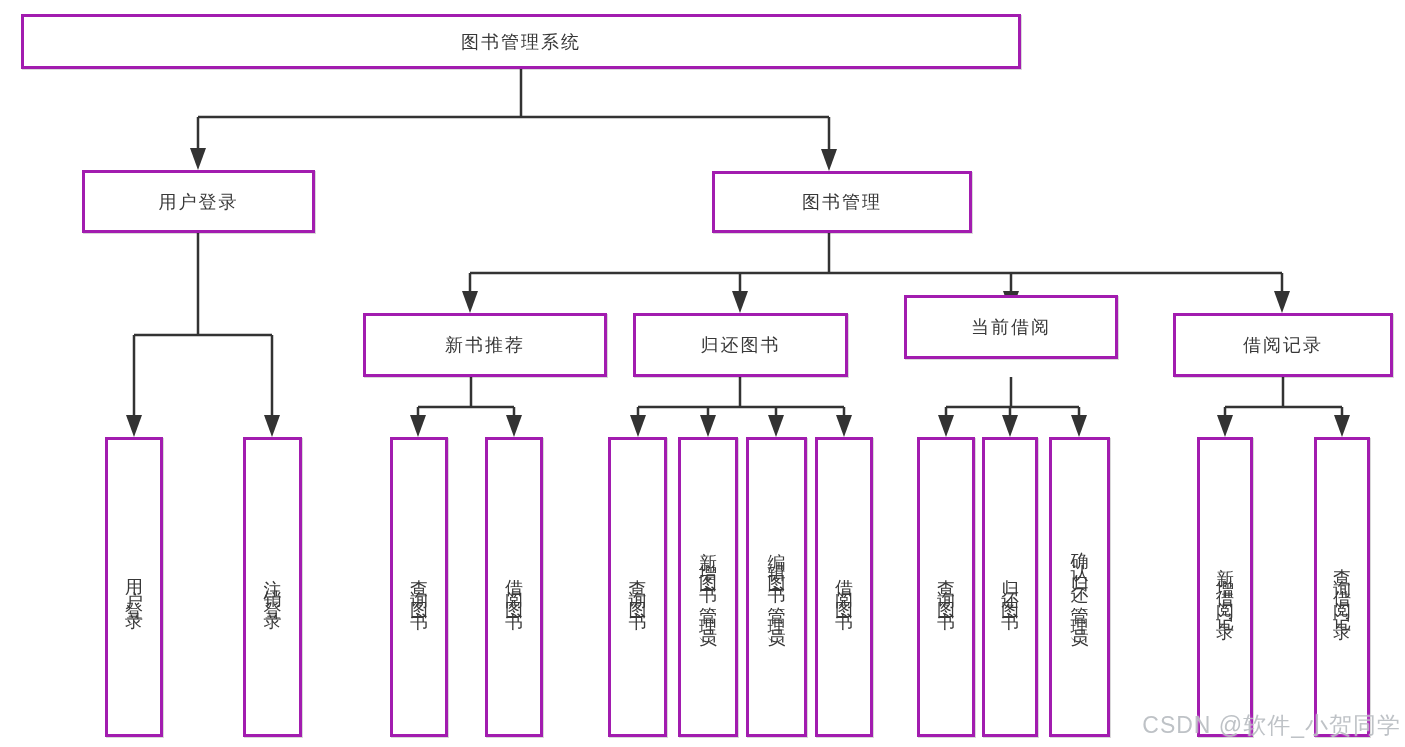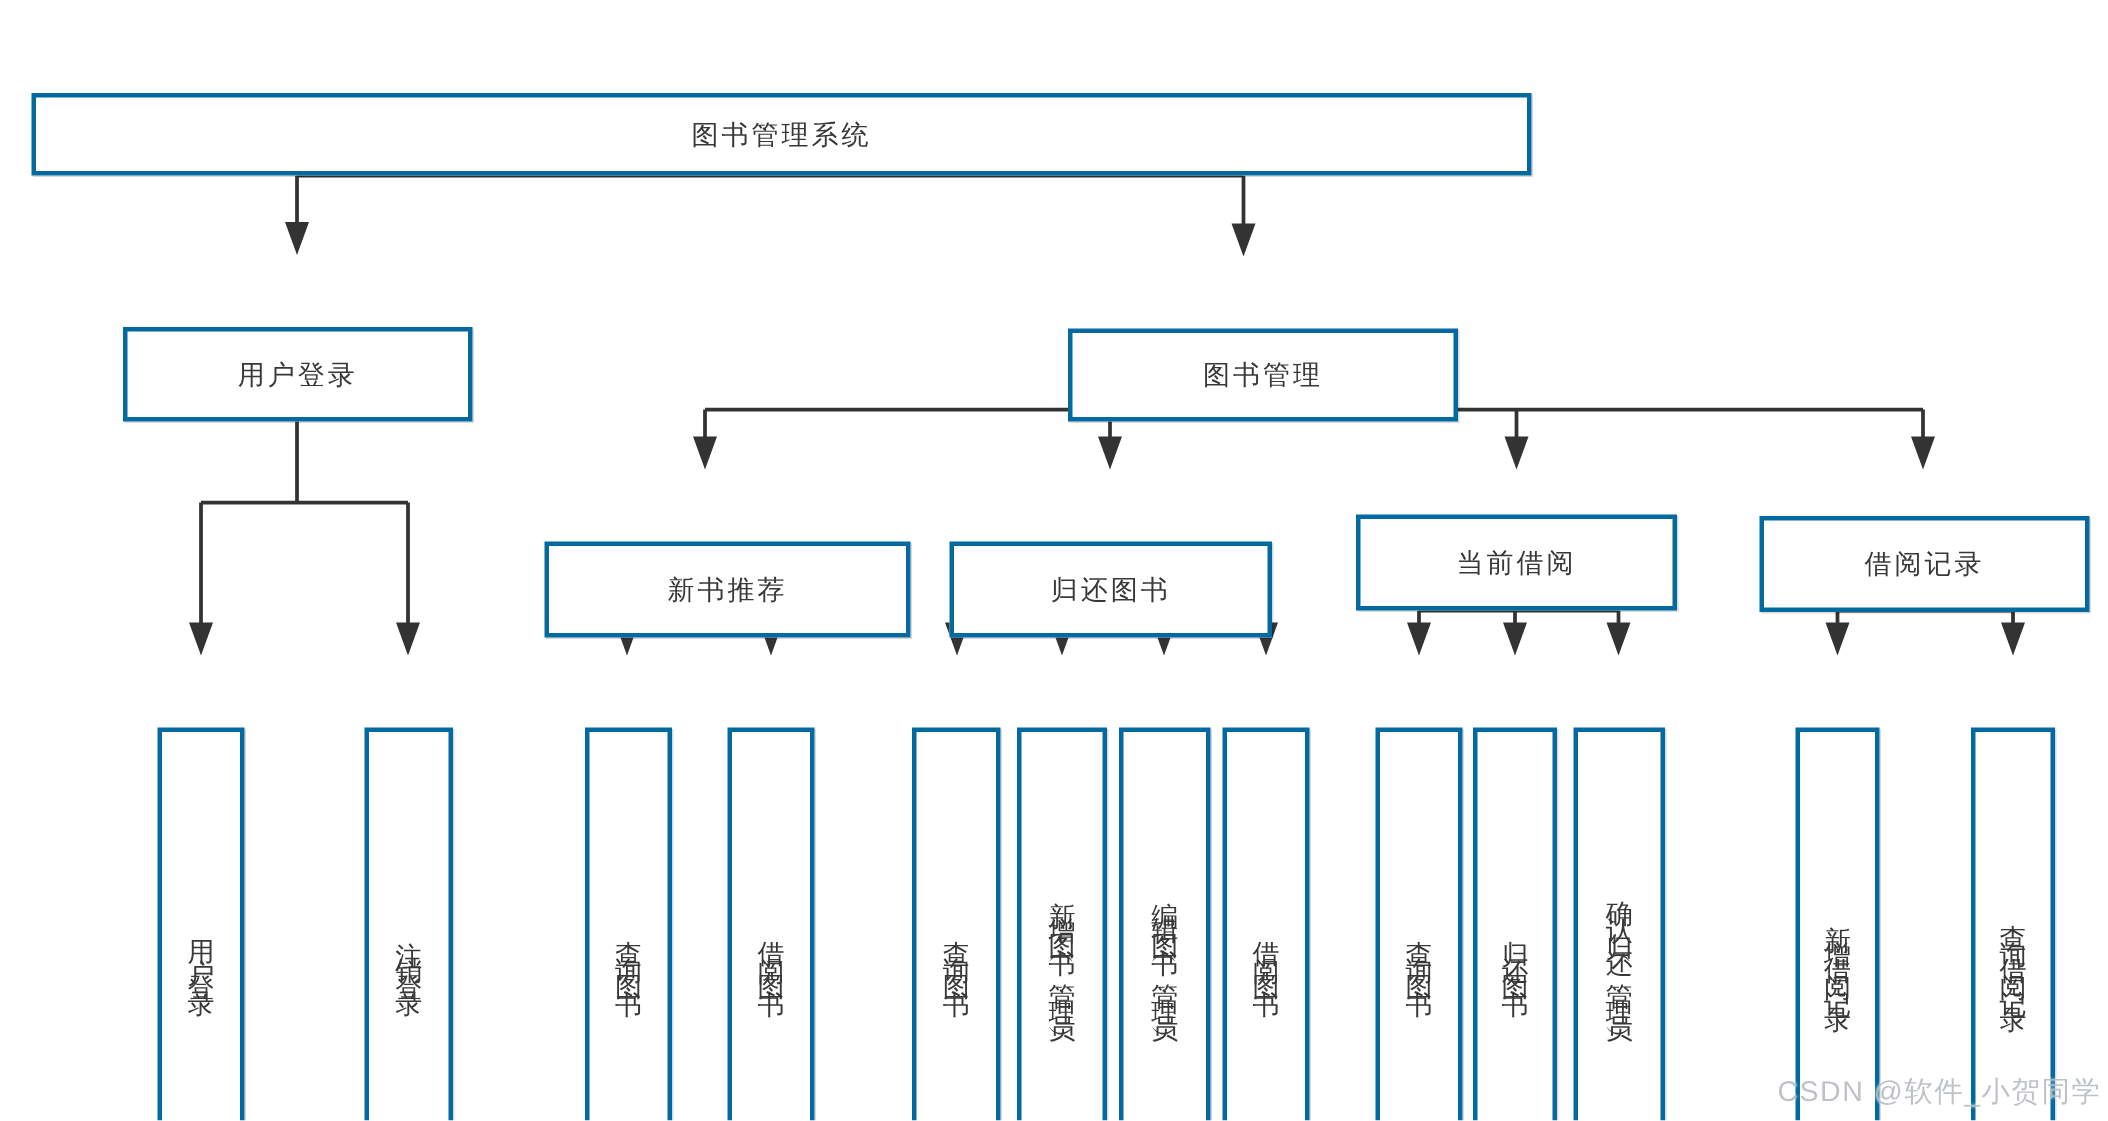--- a/index.html
+++ b/index.html
@@ -8,47 +8,46 @@
     width:1405px;height:747px;
     background:#ffffff;
     font-family:"Liberation Sans","DejaVu Sans",sans-serif;
     overflow:hidden;
   }
   #wires{position:absolute;left:0;top:0;z-index:1;}
   .box{
     position:absolute;
     box-sizing:border-box;
     background:#ffffff;
-    border:3px solid #0369a1;
+    border:3px solid #a21caf;
     display:flex;
     align-items:center;
     justify-content:center;
     z-index:2;
     box-shadow:1px 1px 0 rgba(0,0,0,0.15);
-    margin-top:48px;
   }
   .box span{
     color:#383838;
     font-size:18px;
     letter-spacing:2px;
     white-space:nowrap;
   }
   .vbox span{
     writing-mode:vertical-rl;
     text-orientation:upright;
     letter-spacing:11px;
     line-height:1;
     white-space:normal;
   }
   #watermark{
     position:absolute;
     right:4px;
     bottom:6px;
     z-index:5;
-    font-size:19px;
+    font-size:23px;
     color:#b9bdc2;
     opacity:0.92;
     letter-spacing:1px;
     text-shadow:0 0 2px #ffffff;
   }
 </style>
 </head>
 <body>
 
 <div id="stage">
@@ -147,21 +146,21 @@
 
   <div class="box" style="left:363px;top:313px;width:244px;height:64px">
     <span>新书推荐</span>
   </div>
   <div class="box" style="left:633px;top:313px;width:215px;height:64px">
     <span>归还图书</span>
   </div>
   <div class="box" style="left:904px;top:295px;width:214px;height:64px">
     <span>当前借阅</span>
   </div>
-  <div class="box" style="left:1173px;top:296px;width:220px;height:64px">
+  <div class="box" style="left:1173px;top:313px;width:220px;height:64px">
     <span>借阅记录</span>
   </div>
 
   <div class="box vbox" style="left:105px;top:437px;width:58px;height:300px">
     <span>用户登录</span>
   </div>
   <div class="box vbox" style="left:243px;top:437px;width:59px;height:300px">
     <span>注销登录</span>
   </div>
 

